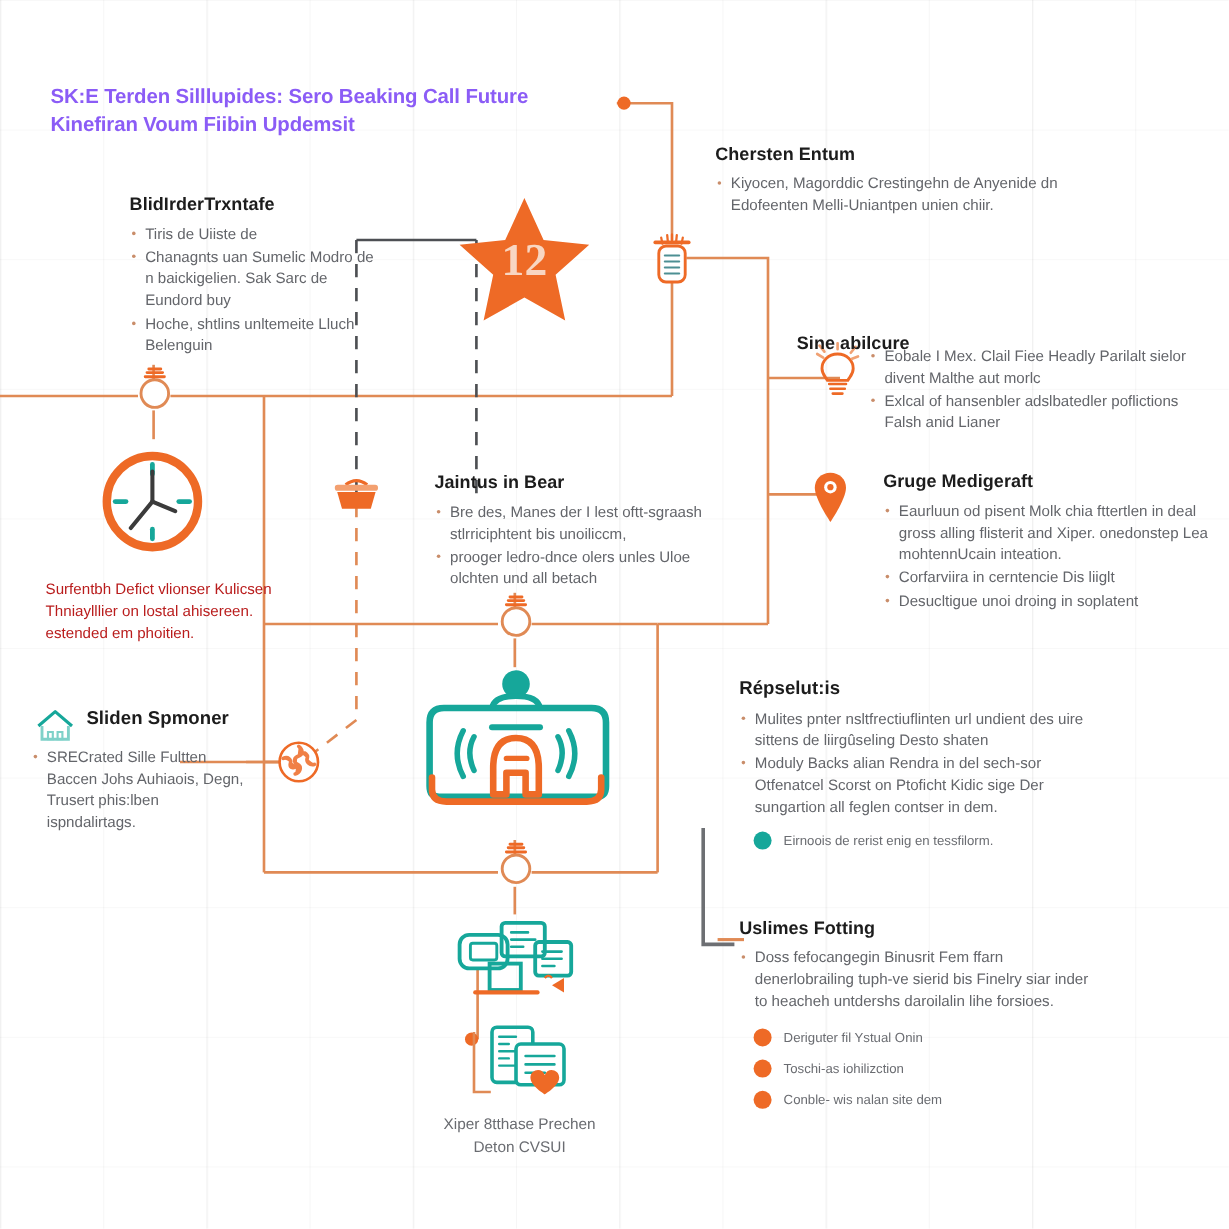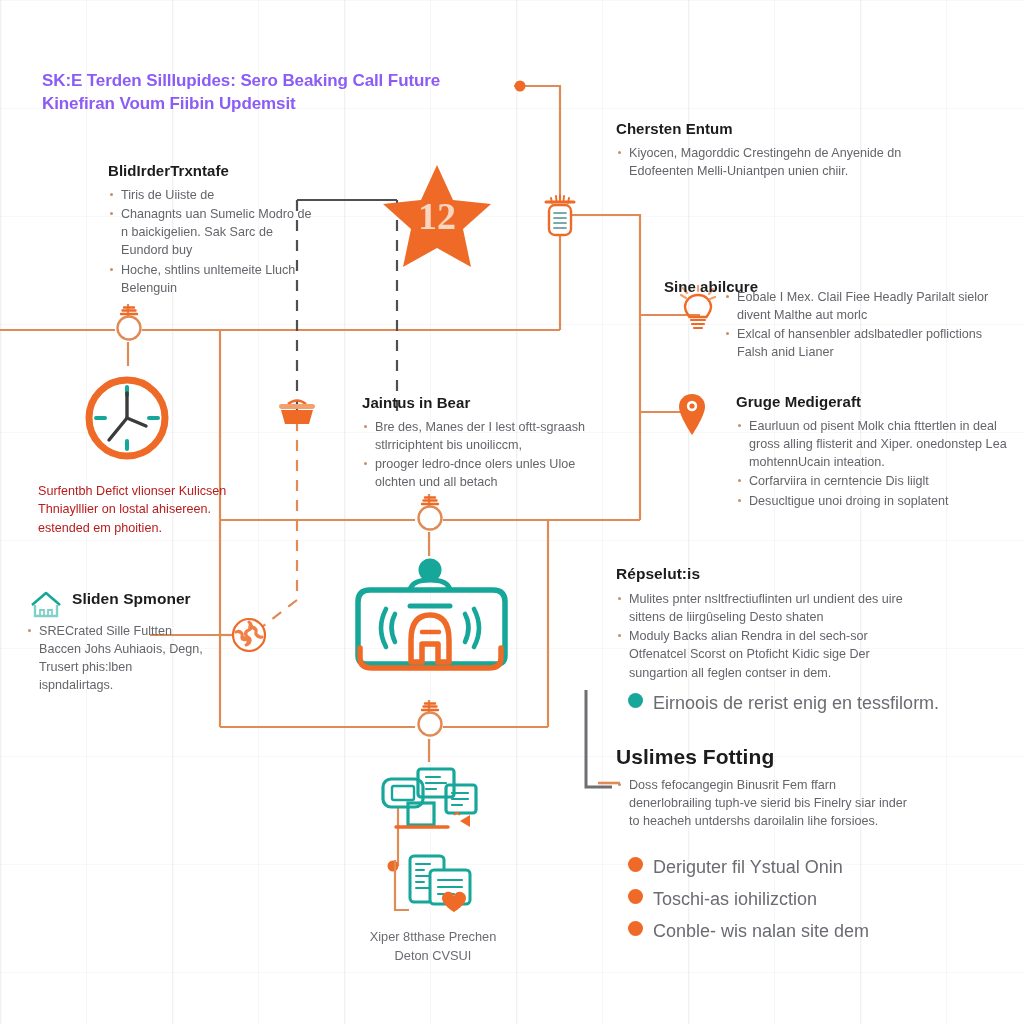--- a/index.html
+++ b/index.html
@@ -43,22 +43,22 @@
     position:relative;padding-left:13px;margin-bottom:1px;
     font-size:12.6px;line-height:1.44;color:#63656a;
   }
   ul.bl li:before{
     content:"";position:absolute;left:2px;top:7px;
     width:3px;height:3px;border-radius:50%;background:#c98d6a;
   }
   .cap{font-size:12.6px;line-height:1.45;color:#b91c1c;}
 
   .dot-item{
-    display:flex;align-items:flex-start;gap:10px;
-    font-size:18px;color:#6a6c71;margin-bottom:11px;
+    display:flex;align-items:center;gap:10px;
+    font-size:11px;color:#6a6c71;margin-bottom:11px;
   }
   .dot{width:15px;height:15px;border-radius:50%;flex:0 0 auto;}
   .dot.orange{background:#ee6a26;}
   .dot.teal{background:#16a79a;}
 
   .icon-wrap{position:absolute;}
   .center-cap{
     position:absolute;text-align:center;font-size:12.8px;
     line-height:1.45;color:#6a6c71;
   }
@@ -250,21 +250,21 @@
 
 <div class="panel" style="left:108px;top:162px;width:212px;">
   <div class="h-sub">BlidIrderTrxntafe</div>
   <ul class="bl">
     <li>Tiris de Uiiste de</li>
     <li>Chanagnts uan Sumelic Modro de n baickigelien. Sak Sarc de Eundord buy</li>
     <li>Hoche, shtlins unltemeite Lluch Belenguin</li>
   </ul>
 </div>
 
-<div class="panel" style="left:616px;top:120px;width:300px;">
+<div class="panel" style="left:596px;top:120px;width:300px;">
   <div class="h-sub">Chersten Entum</div>
   <ul class="bl">
     <li>Kiyocen, Magorddic Crestingehn de Anyenide dn Edofeenten Melli-Uniantpen unien chiir.</li>
   </ul>
 </div>
 
 <div class="panel" style="left:664px;top:258px;width:346px;margin-top:20px;">
   <div class="h-sub">Sine abilcure</div>
 </div>
 <div class="panel" style="left:724px;top:288px;width:292px;">
@@ -311,21 +311,21 @@
 </div>
 
 <div class="panel" style="left:628px;top:693px;width:320px;">
   <div class="dot-item">
     <span class="dot teal"></span>
     <span>Eirnoois de rerist enig en tessfilorm.</span>
   </div>
 </div>
 
 <div class="panel" style="left:616px;top:745px;width:300px;">
-  <div class="h-sub" style="font-size:21px;">Uslimes Fotting</div>
+  <div class="h-sub" style="font-size:15px;margin-top:20px;">Uslimes Fotting</div>
   <ul class="bl">
     <li>Doss fefocangegin Binusrit Fem ffarn denerlobrailing tuph-ve sierid bis Finelry siar inder to heacheh untdershs daroilalin lihe forsioes.</li>
   </ul>
 </div>
 
 <div class="panel" style="left:628px;top:857px;width:320px;">
   <div class="dot-item">
     <span class="dot orange"></span>
     <span>Deriguter fil Ystual Onin</span>
   </div>

